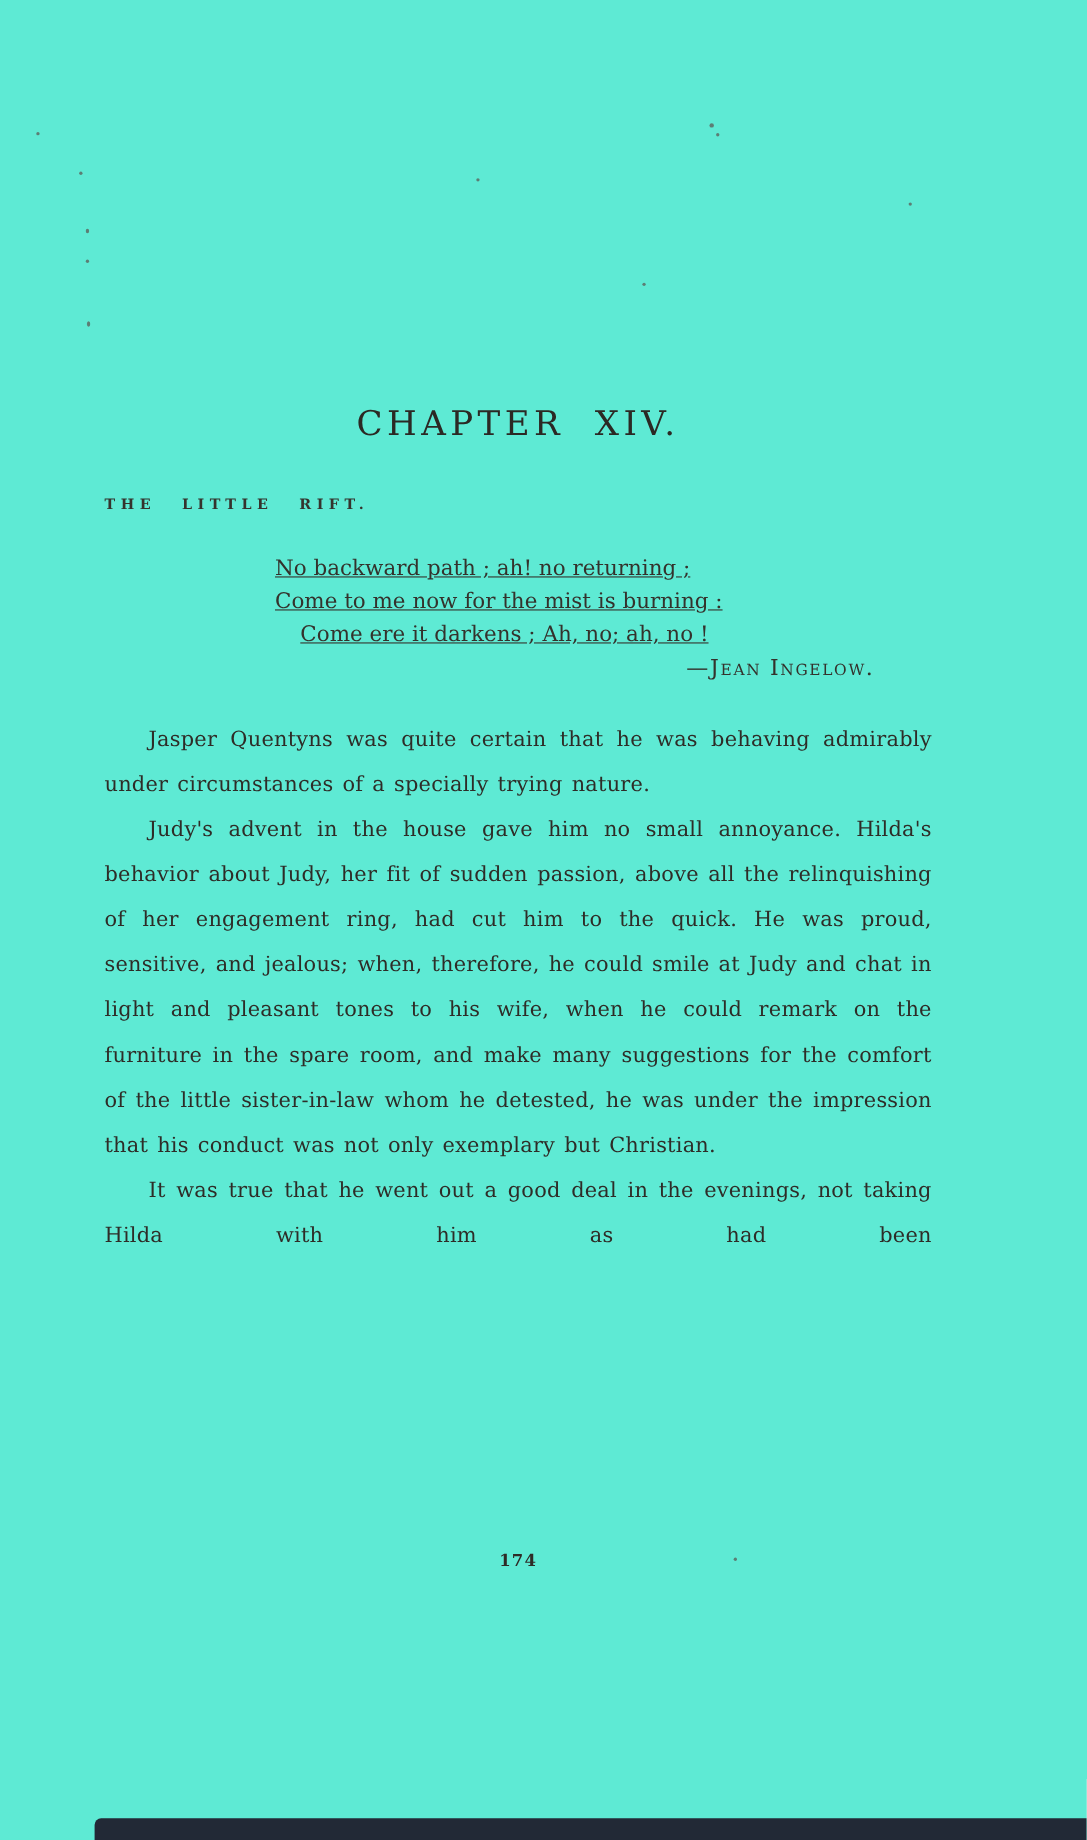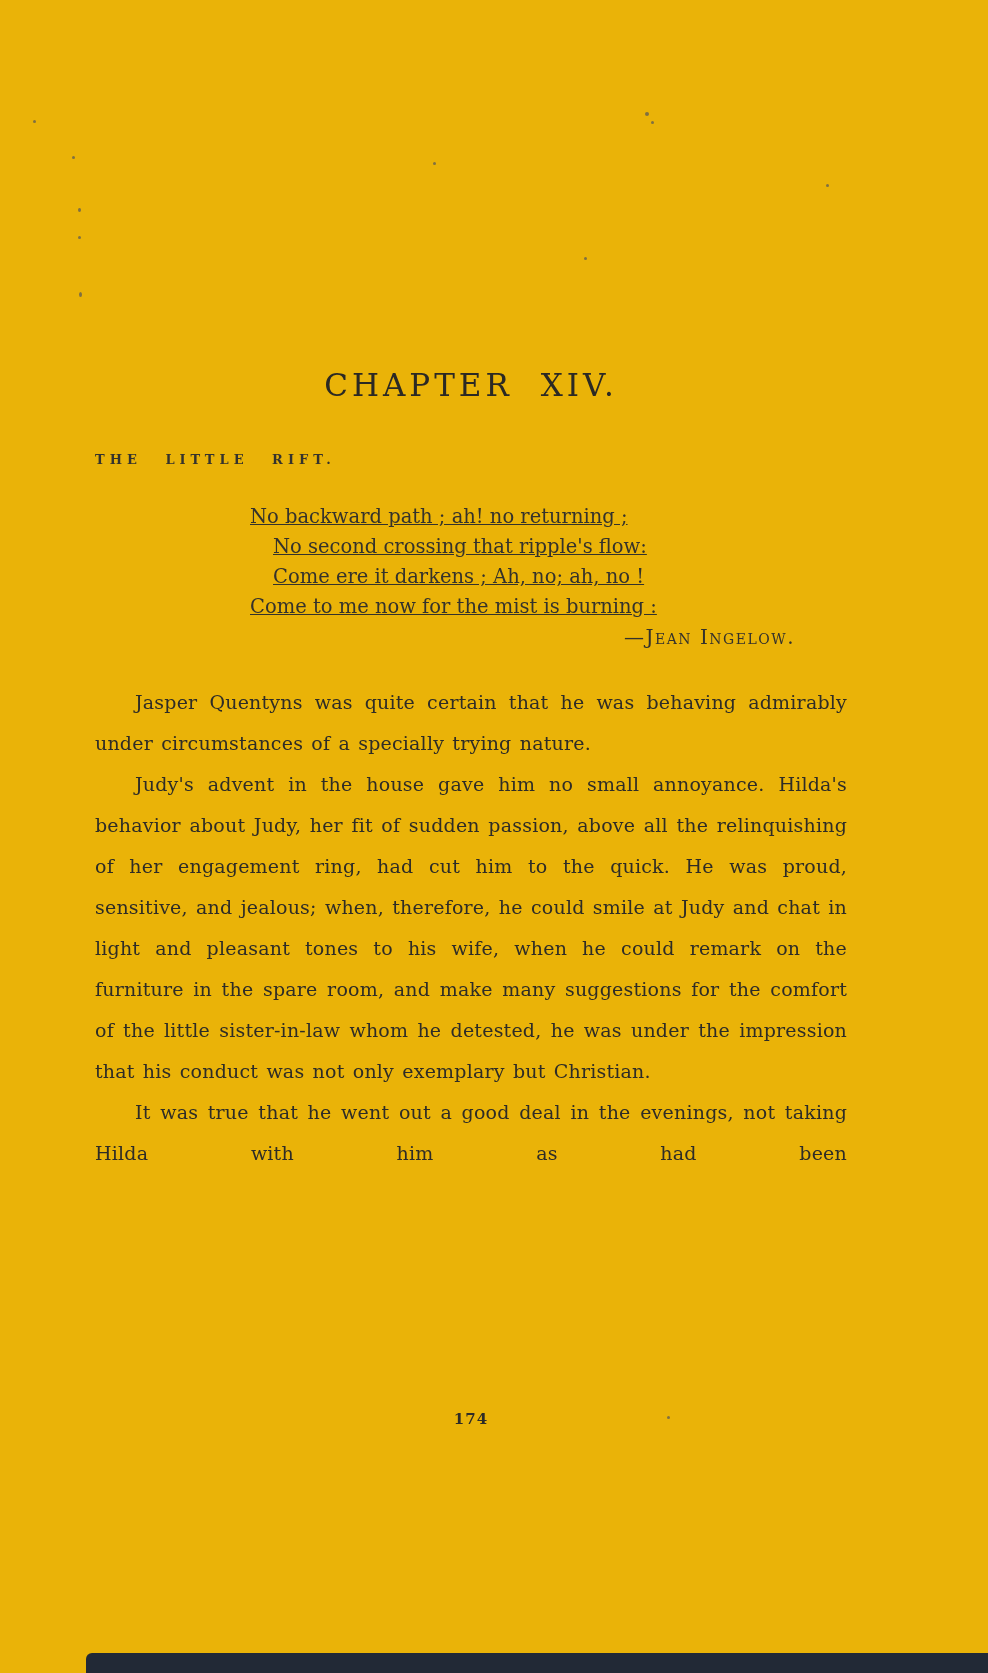--- a/index.html
+++ b/index.html
@@ -5,21 +5,21 @@
   html, body {
     margin: 0;
     padding: 0;
     background: #e9e9e7;
   }
   .page {
     position: relative;
     width: 988px;
     height: 1673px;
     margin: 0 auto;
-    background: #eab308;
+    background: #5eead4;
     overflow: hidden;
     font-family: "DejaVu Serif", "Liberation Serif", serif;
     color: #2e2c27;
   }
   .chapter {
     margin: 366px 0 0 95px;
     width: 752px;
     text-align: center;
     font-size: 31px;
     font-weight: normal;
@@ -114,23 +114,22 @@
   <div class="speck" style="left:584px;top:257px;width:3px;height:3px;"></div>
   <div class="speck" style="left:79px;top:292px;width:3px;height:5px;"></div>
   <div class="speck" style="left:667px;top:1416px;width:3px;height:3px;"></div>
 
   <h1 class="chapter">CHAPTER XIV.</h1>
 
   <h2 class="section">THE LITTLE RIFT.</h2>
 
   <div class="epigraph">
     <div class="pline">No backward path ; ah! no returning ;</div>
-    <div class="pline indent">No second crossing that ripple's flow:</div>
+    <div class="pline">Come to me now for the mist is burning :</div>
     <div class="pline indent">Come ere it darkens ; Ah, no; ah, no !</div>
-    <div class="pline">Come to me now for the mist is burning :</div>
     <div class="attribution">—Jean Ingelow.</div>
   </div>
 
   <div class="bodytext">
     <p>Jasper Quentyns was quite certain that he was behaving admirably under circumstances of a specially trying nature.</p>
     <p>Judy's advent in the house gave him no small annoyance. Hilda's behavior about Judy, her fit of sudden passion, above all the relinquishing of her engagement ring, had cut him to the quick. He was proud, sensitive, and jealous; when, therefore, he could smile at Judy and chat in light and pleasant tones to his wife, when he could remark on the furniture in the spare room, and make many suggestions for the comfort of the little sister-in-law whom he detested, he was under the impression that his conduct was not only exemplary but Christian.</p>
     <p class="continues">It was true that he went out a good deal in the evenings, not taking Hilda with him as had been</p>
   </div>
 
   <div class="pagenum">174</div>

